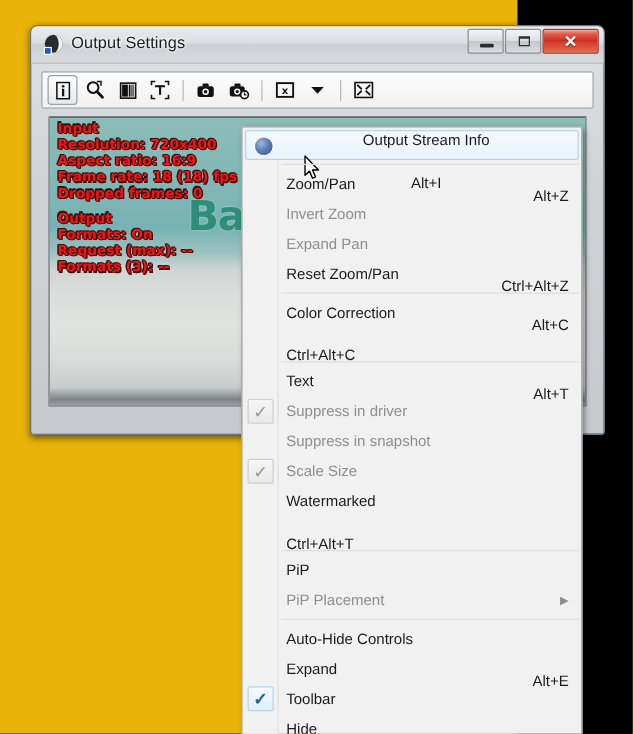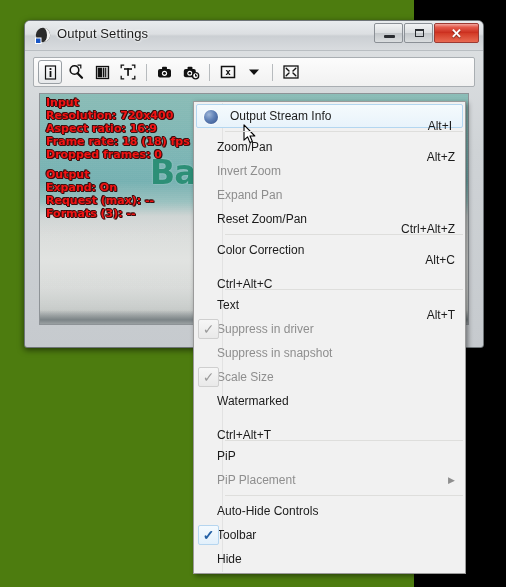--- a/index.html
+++ b/index.html
@@ -3,21 +3,21 @@
 <meta charset="utf-8">
 <style>
   * { box-sizing: border-box; }
   html, body {
     margin: 0; padding: 0;
     width: 506px; height: 587px;
     background: #000000;
     font-family: "Liberation Sans", sans-serif;
     overflow: hidden;
   }
-  #root { position: relative; width: 414px; height: 587px; background:#4d7c0f; }
+  #root { position: relative; width: 414px; height: 587px; background:#eab308; }
 
   
   .window {
     position: absolute; left: 24px; top: 20px; width: 460px; height: 328px;
     border: 1px solid #6f7578;
     border-radius: 6px 6px 3px 3px;
     background: linear-gradient(to bottom, #dfe2e4 0%, #cfd3d6 40%, #c6cace 100%);
     box-shadow: 0 2px 6px rgba(0,0,0,.55);
     overflow: hidden;
   }
@@ -121,30 +121,30 @@
     padding: 2px 0 2px 0;
     font-size: 12px;
     color:#1b1b1b;
   }
   .menu::before {
     content:""; position:absolute; left:1px; top:1px; bottom:1px; width:27px;
     background:#f1f1f1; border-right:1px solid #e2e2e2;
   }
   .mi {
     position:relative; height:24px; display:flex; align-items:center;
-    padding-left:23px; padding-right:10px; cursor:default;
+    padding-left:35px; padding-right:10px; cursor:default;
     font-family:"Liberation Sans", sans-serif;
   }
   .mi .lbl { flex:1; white-space:nowrap; }
   .mi .acc { color:#1b1b1b; white-space:nowrap; font-size:12px;margin-top:20px; }
   .mi.disabled .lbl, .mi.disabled .acc { color:#8e8e8e; }
   .mi.hl {
     background: linear-gradient(to bottom,#f5fafd 0%, #e8f3fb 100%);
     border:1px solid #b3d6f0; border-radius:2px;
-    margin:0 2px; padding-left:33px; height:24px;
+    margin:0 2px; padding-left:33px; height:24px;flex-direction:column;
   }
   .msep { height:1px; background:#dededc; margin:3px 2px 3px 31px; position:relative; z-index:2;}
 
   
   .chk {
     position:absolute; left:4px; top:2px; width:21px; height:20px;
     display:flex; align-items:center; justify-content:center;
     font-size:14px; line-height:1;
   }
   .chk.on {
@@ -320,21 +320,21 @@
       <div class="vid-shadow"></div>
 
       <div class="osd">
         <div>Input</div>
         <div>Resolution: 720x400</div>
         <div>Aspect ratio: 16:9</div>
         <div>Frame rate: 18 (18) fps</div>
         <div>Dropped frames: 0</div>
         <div class="gap"></div>
         <div>Output</div>
-        <div>Expand: On</div>
+        <div>Formats: On</div>
         <div>Request (max): --</div>
         <div>Formats (3): --</div>
       </div>
     </div>
   </div>
 
   <div class="menu" id="context-menu">
       <div class="mi hl">
         <span class="radio"></span>
         <span class="lbl">Output Stream Info</span>
@@ -391,20 +391,24 @@
       </div>
       <div class="mi disabled">
         <span class="lbl">PiP Placement</span>
         <span class="subarrow">▶</span>
       </div>
       <div class="msep"></div>
       <div class="mi">
         <span class="lbl">Auto-Hide Controls</span>
       </div>
       <div class="mi">
+        <span class="lbl">Expand</span>
+        <span class="acc">Alt+E</span>
+      </div>
+      <div class="mi">
         <span class="chk on">✓</span>
         <span class="lbl">Toolbar</span>
       </div>
       <div class="mi">
         <span class="lbl">Hide</span>
       </div>
     </div>
 
   <div class="cursor">
     <svg width="14" height="21" viewBox="0 0 14 21">

